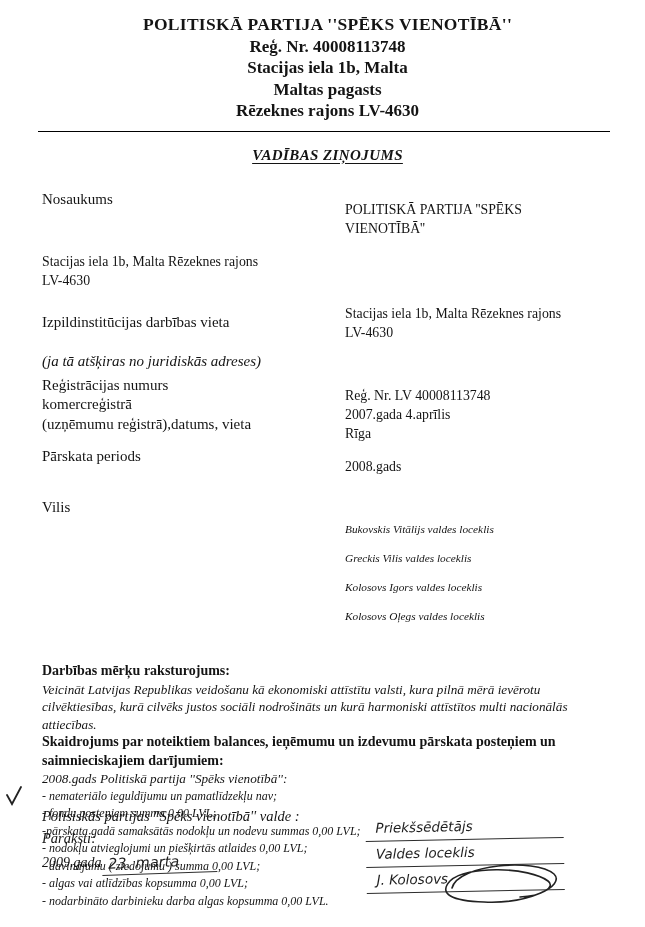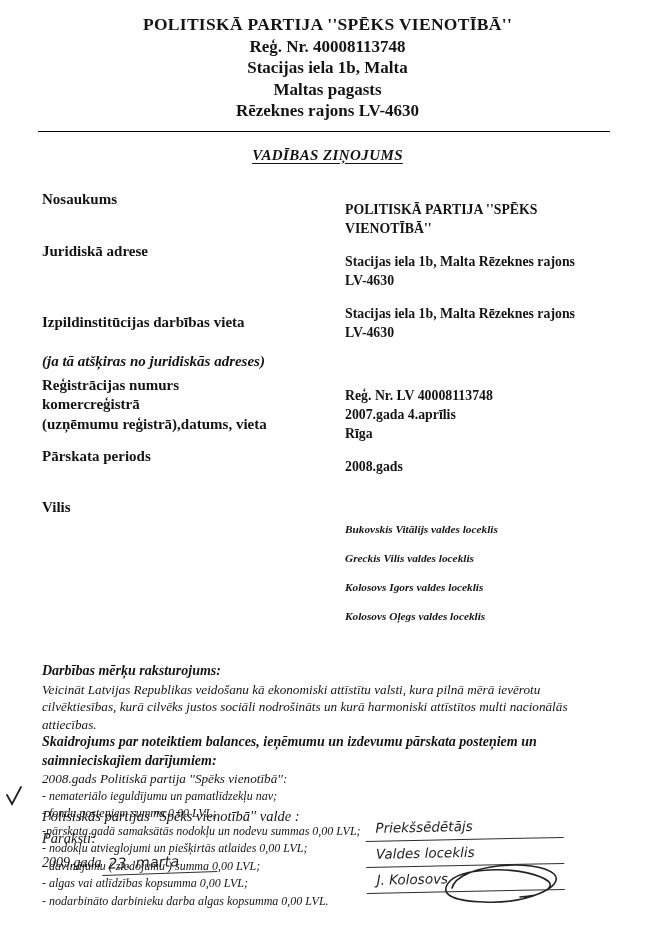--- a/index.html
+++ b/index.html
@@ -16,31 +16,31 @@
   
   .doc-header { text-align:center; font-weight:bold; font-size:17px; line-height:21.5px; }
   .doc-header .h1 { font-size:17.5px; letter-spacing:.3px; }
   .rule { border-top:1.8px solid #000; margin:9px 0 0 -4px; width:572px; }
 
   
   .doc-title { text-align:center; margin-top:15px; font-weight:bold; font-style:italic; font-size:15px; letter-spacing:.4px; }
   .doc-title span { text-decoration:underline; text-underline-offset:3px; }
 
   
-  .fields { margin-top:26px;font-weight:bold; }
+  .fields { margin-top:26px; }
   .frow { display:flex; margin-bottom:4px; }
   .flabel { width:303px; flex:none; font-size:15px; line-height:19.5px; white-space:pre-line; }
   .flabel .note { font-style:italic; }
   .fvalue { flex:1; font-size:13.8px; line-height:19px; white-space:pre-line;margin-top:10px; }
   .frow-valde { margin-top:22px; }
   .board-list { font-style:italic; font-size:11.3px; line-height:14.5px; }
 
   
   .sections { margin-top:24px; }
-  .h-bi { font-weight:bold; font-style:italic; font-size:14px; line-height:18.5px; }
+  .h-bi { font-weight:bold; font-size:14px; line-height:18.5px; }
   .p-i { font-style:italic; font-size:13.2px; line-height:17.5px; }
   .items div { font-style:italic; font-size:12px; line-height:17.6px; }
 
   
   .footer { position:absolute; left:42px; top:778px; font-style:italic; font-size:14.5px; line-height:20px;margin-top:28px; }
   .paraksti { margin-top:2px; }
   .date-row { margin-top:4px; font-size:14px; }
   .hand { font-family:"DejaVu Sans", sans-serif; color:#1f1f1f; font-style:italic; }
   .date-hand { display:inline-block; font-size:14.5px; transform:rotate(-2deg); padding:0 38px 1px 6px; border-bottom:1.5px solid #2f2f2f; }
   .checkmark { position:absolute; left:5px; top:786px; }
@@ -69,21 +69,20 @@
 
   <div class="fields">
 
     <div class="frow">
       <div class="flabel">Nosaukums</div>
       <div class="fvalue">POLITISKĀ PARTIJA ''SPĒKS
 VIENOTĪBĀ''</div>
     </div>
 
     <div class="frow">
-      <div class="flabel">Juridiskā adrese</div>
       <div class="fvalue">Stacijas iela 1b, Malta Rēzeknes rajons
 LV-4630</div>
     </div>
 
     <div class="frow">
       <div class="flabel">
         <span>Izpildinstitūcijas darbības vieta</span><br>
         <span class="note">(ja tā atšķiras no juridiskās adreses)</span>
       </div>
       <div class="fvalue">Stacijas iela 1b, Malta Rēzeknes rajons

